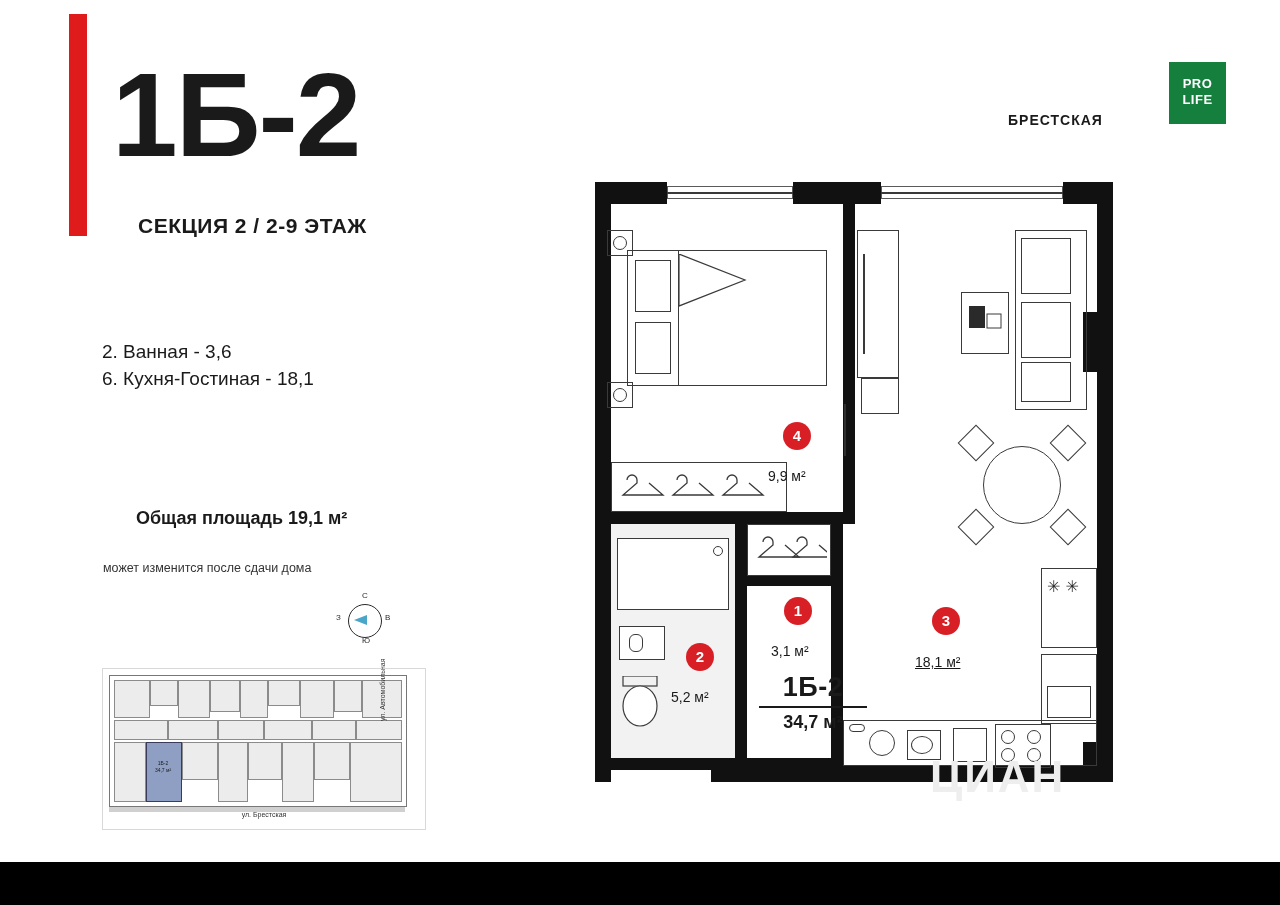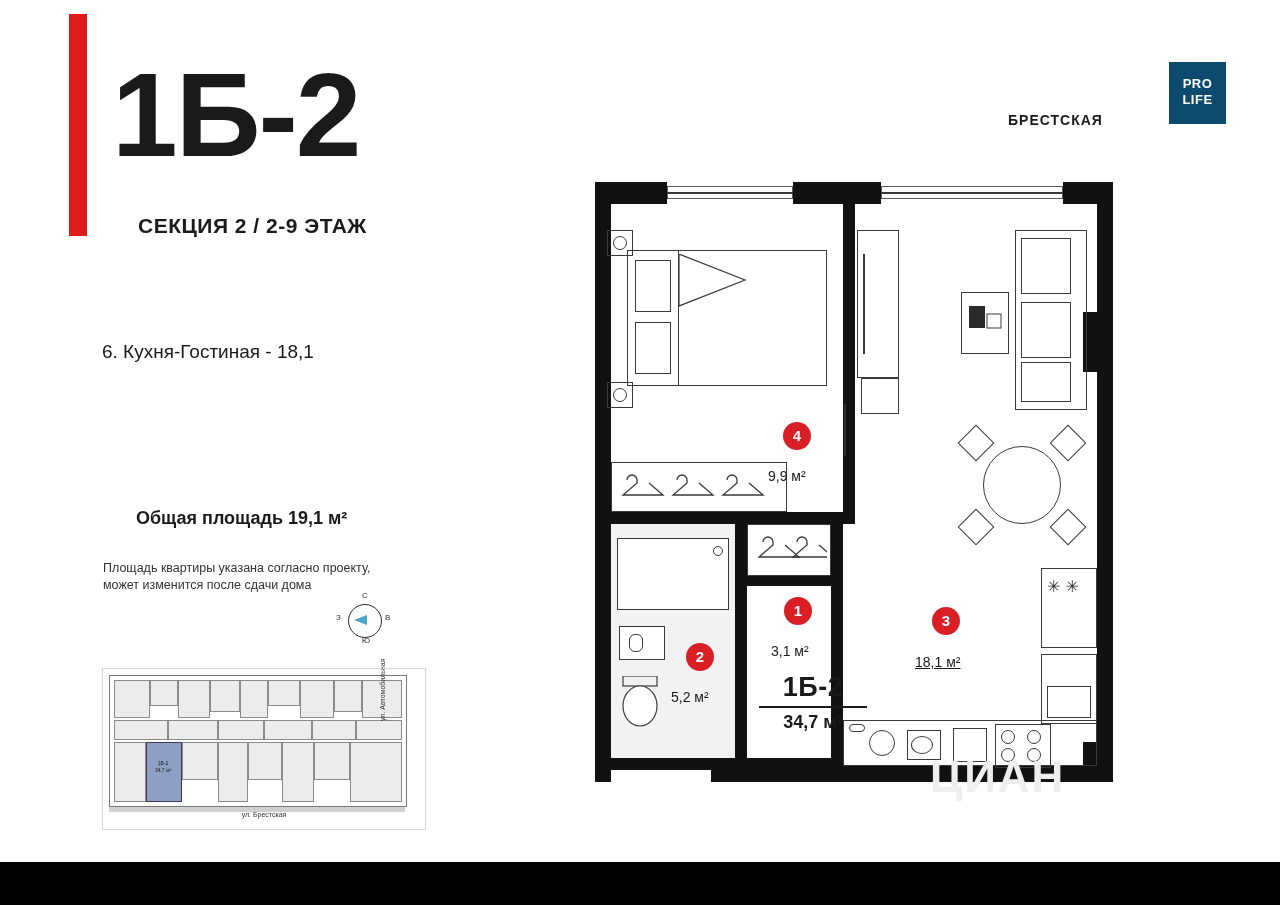--- a/index.html
+++ b/index.html
@@ -185,21 +185,21 @@
     left: 68px; top: 50px;
     font-size: 14px;
     font-weight: bold;
     letter-spacing: 1px;
     color: #1a1a1a;
   }
   .logo .badge {
     position: absolute;
     left: 229px; top: 0px;
     width: 57px; height: 62px;
-    background: #0c4a6e;
+    background: #15803d;
     color: #fff;
     text-align: center;
     font-size: 13px;
     font-weight: bold;
     line-height: 16px;
     padding-top: 14px;
     box-sizing: border-box;
     letter-spacing: 0.5px;
   }
 
@@ -282,26 +282,26 @@
 </style>
 </head>
 <body>
 
 <div class="red-bar"></div>
 
 <div class="plan-code">1Б-2</div>
 <div class="section-line">СЕКЦИЯ 2 / 2-9 ЭТАЖ</div>
 
 <div class="rooms-list">
+  <div>2. Ванная - 3,6</div>
   <div>6. Кухня-Гостиная - 18,1</div>
 </div>
 
 <div class="total-area">Общая площадь 19,1 м²</div>
 <div class="disclaimer">
-  <div>Площадь квартиры указана согласно проекту,</div>
   <div>может изменится после сдачи дома</div>
 </div>
 
 <div class="compass">
   <div class="circle"></div>
   <div class="needle"></div>
   <div class="lbl n">С</div>
   <div class="lbl s">Ю</div>
   <div class="lbl w">З</div>
   <div class="lbl e">В</div>

